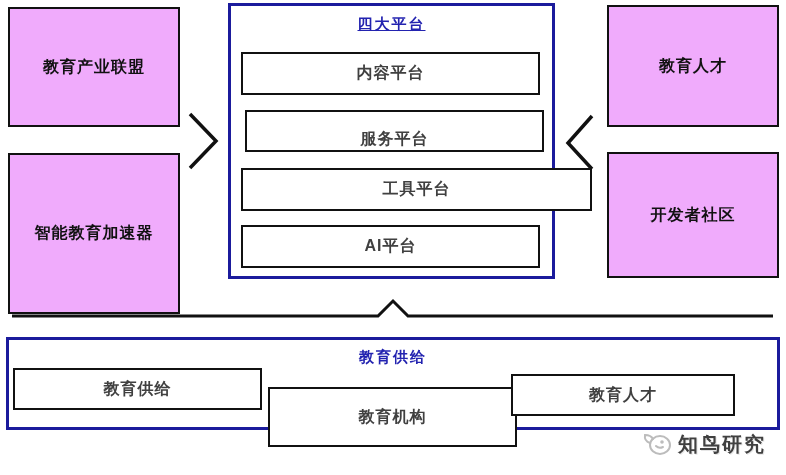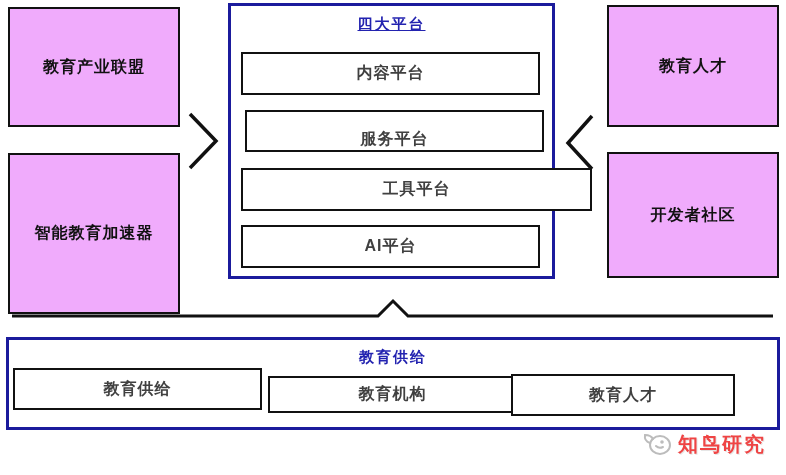--- a/index.html
+++ b/index.html
@@ -60,21 +60,21 @@
     position: absolute;
     left: 642px;
     top: 430px;
     display: flex;
     align-items: center;
     gap: 4px;
   }
   .watermark-text {
     font-weight: bold;
     font-size: 20px;
-    color: #ef4444;
+    color: #404040;
     letter-spacing: 2px;
     text-shadow: 1px 1px 0 #e6e6e6;
   }
 </style>
 </head>
 <body>
 
 <div class="canvas">
 
   <div class="box" style="left:8px; top:7px; width:172px; height:120px;">
@@ -111,21 +111,21 @@
     <polyline points="190,114 216,141 190,168" fill="none" stroke="#111111" stroke-width="3.5"></polyline>
     <polyline points="592,116 568,143 592,169" fill="none" stroke="#111111" stroke-width="3.5"></polyline>
     <polyline points="12,316 378,316 393,301 408,316 773,316" fill="none" stroke="#111111" stroke-width="3"></polyline>
   </svg>
 
   <div class="panel" style="left:6px; top:337px; width:774px; height:93px;">
     <div class="panel-title" style="top:8px;">教育供给</div>
     <div class="inner-box" style="left:4px; top:28px; width:249px; height:42px;">
       <span>教育供给</span>
     </div>
-    <div class="inner-box" style="left:259px; top:36px; width:249px; height:37px;">
+    <div class="inner-box" style="left:259px; top:47px; width:249px; height:60px;">
       <span>教育机构</span>
     </div>
     <div class="inner-box" style="left:502px; top:34px; width:224px; height:42px;">
       <span>教育人才</span>
     </div>
   </div>
 
   <div class="watermark">
     <svg width="32" height="28" viewBox="0 0 32 28">
       <g fill="none" stroke="#bcbcbc" stroke-width="2" stroke-linecap="round">

